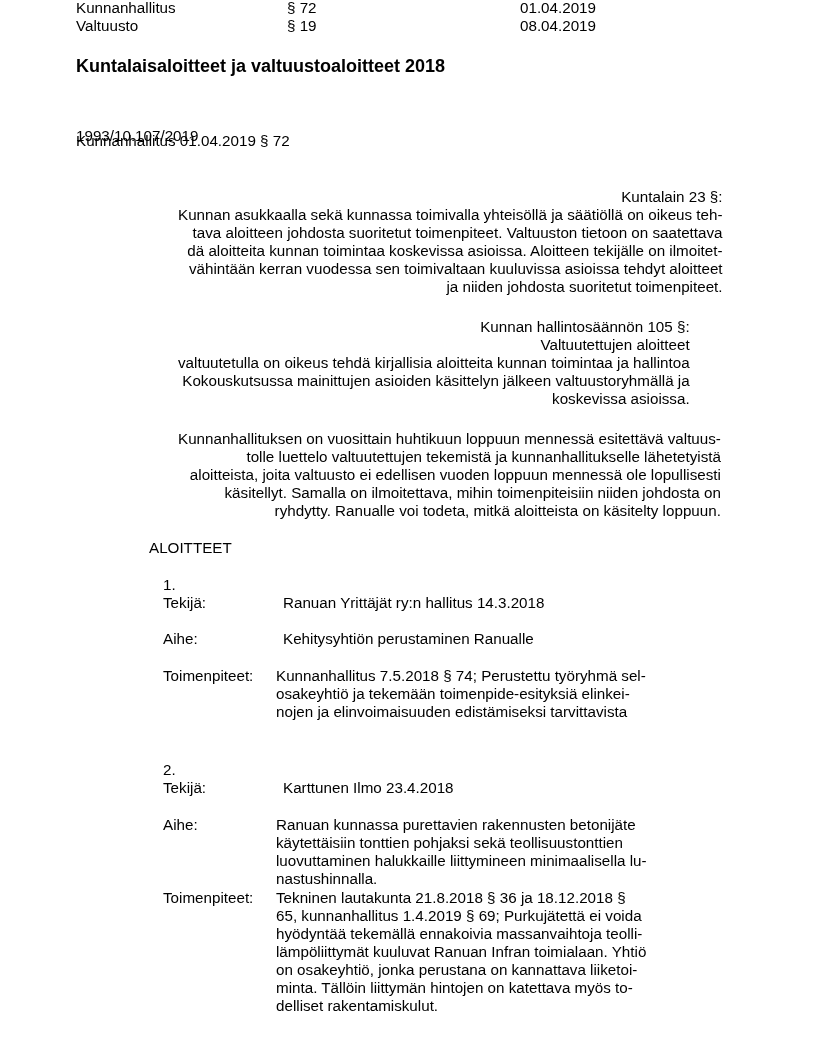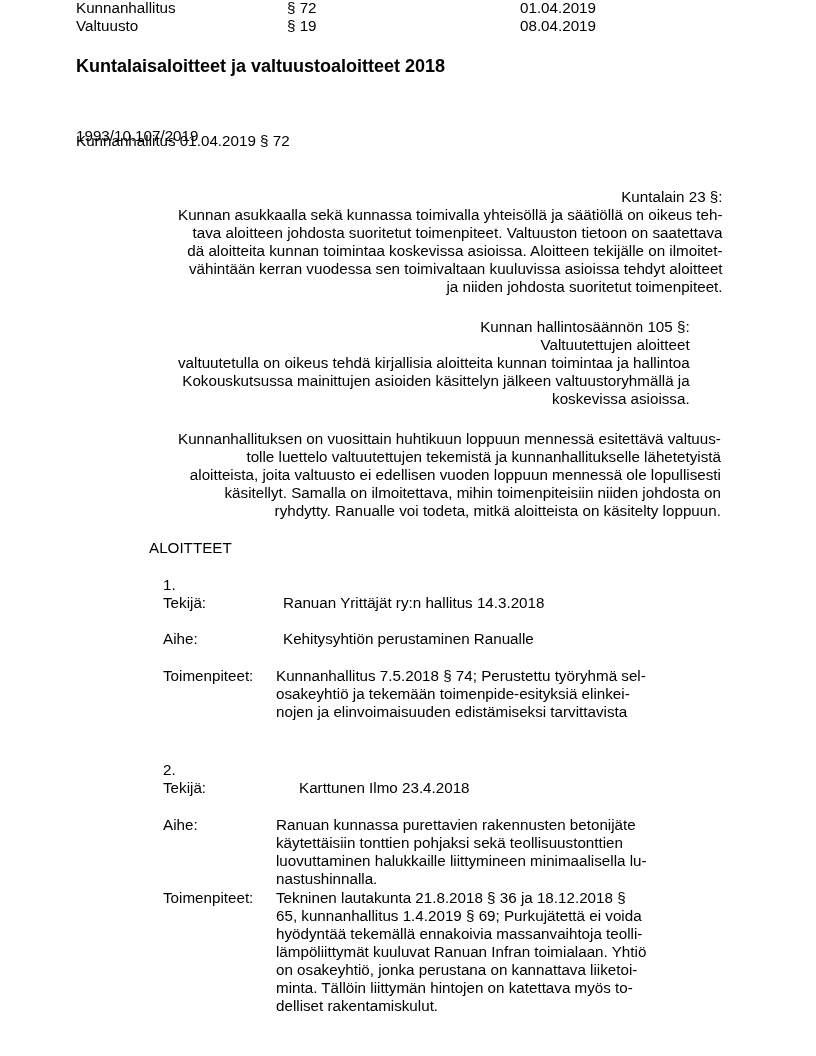--- a/index.html
+++ b/index.html
@@ -70,21 +70,21 @@
   <div class="val" style="top:667px;">
     <span class="line">Kunnanhallitus 7.5.2018 § 74; Perustettu työryhmä sel-</span>
     <span class="line">osakeyhtiö ja tekemään toimenpide-esityksiä elinkei-</span>
     <span class="line">nojen ja elinvoimaisuuden edistämiseksi tarvittavista</span>
   </div>
 </div>
 
 <div>
   <span class="abs" style="left:163px; top:761px;">2.</span>
   <span class="abs" style="left:163px; top:779px;">Tekijä:</span>
-  <span class="abs" style="left:283px; top:779px;margin-left:16px;">Karttunen Ilmo 23.4.2018</span>
+  <span class="abs" style="left:283px; top:779px;">Karttunen Ilmo 23.4.2018</span>
   <span class="abs" style="left:163px; top:816px;">Aihe:</span>
   <div class="val" style="top:816px;">
     <span class="line">Ranuan kunnassa purettavien rakennusten betonijäte</span>
     <span class="line">käytettäisiin tonttien pohjaksi sekä teollisuustonttien</span>
     <span class="line">luovuttaminen halukkaille liittymineen minimaalisella lu-</span>
     <span class="line">nastushinnalla.</span>
   </div>
   <span class="abs" style="left:163px; top:889px;">Toimenpiteet:</span>
   <div class="val" style="top:889px;">
     <span class="line">Tekninen lautakunta 21.8.2018 § 36 ja 18.12.2018 §</span>

